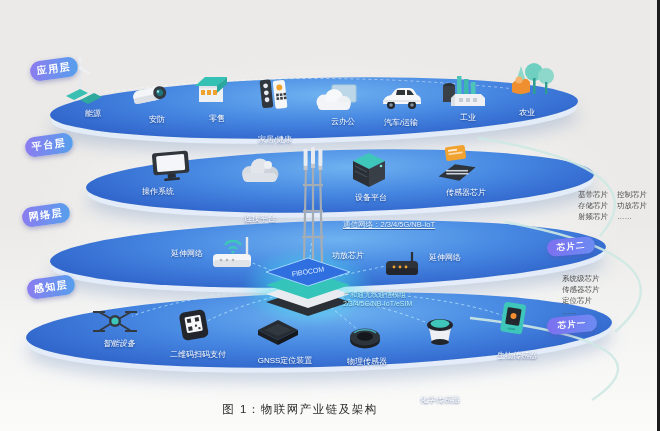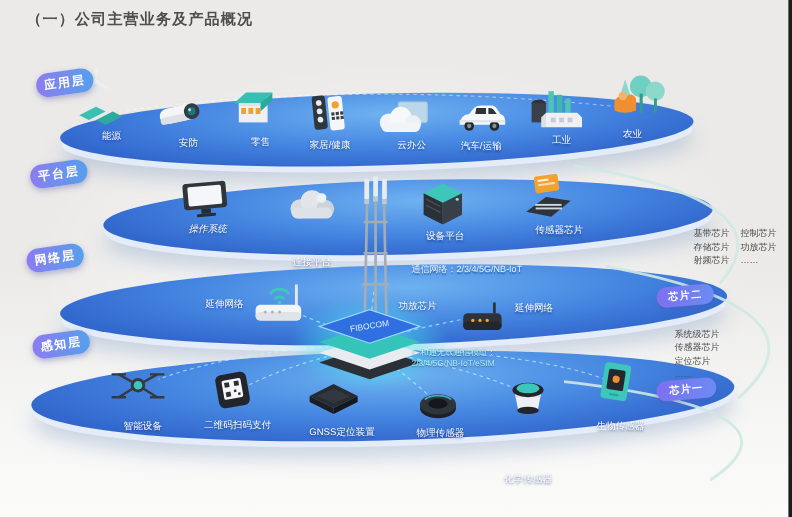--- a/index.html
+++ b/index.html
@@ -38,21 +38,20 @@
   .chip-glow{position:absolute;z-index:2;width:175px;height:105px;transform:translate(-50%,-50%);
     filter:blur(3px);
     background:radial-gradient(closest-side, rgba(72,232,238,0.85), rgba(72,228,238,0.30) 52%, rgba(72,228,238,0) 76%);}
   svg.overlay{position:absolute;left:0;top:0;z-index:3;pointer-events:none;}
 </style>
 </head>
 <body>
 
 <div id="stage">
   <div id="glow-bg"></div>
-  <div class="title">（一）公司主营业务及产品概况</div>
 
   <div id="diagram">
       <div class="platform" style="left: 50px; top: 78px; width: 528px; height: 60px;"></div>
       <div class="platform" style="left: 86px; top: 150px; width: 508px; height: 62px;"></div>
       <div class="platform" style="left: 50px; top: 221px; width: 556px; height: 66px;"></div>
       <div class="platform" style="left: 26px; top: 293px; width: 586px; height: 74px;"></div>
       <div class="chip-glow" style="left: 308px; top: 287px;"></div>
       <div class="item-icon" style="left: 313px; top: 207px;"><svg width="48" height="124" viewBox="0 0 48 124">
           <g stroke="#a6acb4" stroke-width="2.2">
             <line x1="17" y1="20" x2="15" y2="118"></line>
@@ -66,21 +65,21 @@
             <rect x="14.6" y="4" width="4" height="17" rx="1"></rect>
             <rect x="22" y="2" width="4" height="17" rx="1"></rect>
             <rect x="29.4" y="4" width="4" height="17" rx="1"></rect>
           </g>
           <g fill="#c2c7cd">
             <rect x="14.6" y="21" width="4" height="4"></rect>
             <rect x="22" y="19" width="4" height="4"></rect>
             <rect x="29.4" y="21" width="4" height="4"></rect>
           </g>
         </svg></div>
-      <div class="tower-caption" style="left: 343px; top: 220px;">通信网络：2/3/4/5G/NB-IoT</div>
+      <div class="tower-caption" style="left: 343px; top: 220px; text-decoration: underline;">通信网络：2/3/4/5G/NB-IoT</div>
       <div class="item-icon" style="left: 88px; top: 82px;"><svg width="56" height="52" viewBox="0 0 56 52">
           <g stroke="#eef1f4" stroke-width="2.2" stroke-linecap="round">
             <line x1="20" y1="12" x2="20" y2="2"></line>
             <line x1="20" y1="12" x2="29" y2="17"></line>
             <line x1="20" y1="12" x2="11" y2="17"></line>
           </g>
           <rect x="19" y="12" width="2.4" height="26" fill="#e6e9ee"></rect>
           <circle cx="20" cy="12" r="2.2" fill="#f5f7f9"></circle>
           <polygon points="6,40 20,33 28,37 14,44" fill="#3bbfb2"></polygon>
           <polygon points="20,44 34,37 42,41 28,48" fill="#2fa99e"></polygon>
@@ -117,21 +116,21 @@
             <g fill="#3a4049">
               <rect x="19" y="18" width="2.6" height="2.6"></rect>
               <rect x="22.7" y="18" width="2.6" height="2.6"></rect>
               <rect x="26.4" y="18" width="2.6" height="2.6"></rect>
               <rect x="19" y="21.7" width="2.6" height="2.6"></rect>
               <rect x="22.7" y="21.7" width="2.6" height="2.6"></rect>
               <rect x="26.4" y="21.7" width="2.6" height="2.6"></rect>
             </g>
           </g>
         </svg></div>
-      <div class="item-label" style="left: 275px; top: 121px;">家居/健康</div>
+      <div class="item-label" style="left: 275px; top: 139px;">家居/健康</div>
       <div class="item-icon" style="left: 336px; top: 99px;"><svg width="44" height="32" viewBox="0 0 44 32">
           <rect x="18" y="2" width="24" height="17" rx="1.5" fill="#bcd8e8" stroke="#a8c8da" stroke-width="1"></rect>
           <circle cx="10" cy="19" r="7.5" fill="#f2f4f7"></circle>
           <circle cx="20" cy="15" r="9" fill="#f6f8fa"></circle>
           <circle cx="30" cy="20" r="7" fill="#eef1f4"></circle>
           <rect x="4" y="19" width="32" height="8" rx="4" fill="#f2f4f7"></rect>
         </svg></div>
       <div class="item-label" style="left: 343px; top: 121px;">云办公</div>
       <div class="item-icon" style="left: 401px; top: 99px;"><svg width="44" height="28" viewBox="0 0 44 28">
           <path d="M4,19 Q4,11 12,10 L16,5 Q18,3 22,3 L30,3 Q34,3 36,7 L38,10 Q42,11 42,16 L42,19 Z" fill="#f5f7f9"></path>
@@ -171,21 +170,21 @@
         </svg></div>
       <div class="item-label" style="left: 527px; top: 112px;">农业</div>
       <div class="item-icon" style="left: 171px; top: 167px;"><svg width="42" height="34" viewBox="0 0 42 34">
           <g transform="rotate(-5 21 17)">
             <rect x="3" y="2" width="36" height="22" rx="3" fill="#30353c"></rect>
             <rect x="7" y="5" width="28" height="16" rx="1.5" fill="#f4f6f9"></rect>
             <rect x="17" y="24" width="8" height="4" fill="#272c32"></rect>
             <rect x="13" y="28" width="16" height="2.5" rx="1.2" fill="#272c32"></rect>
           </g>
         </svg></div>
-      <div class="item-label" style="left: 173px; top: 191px; font-style: italic;">操作系统</div>
+      <div class="item-label" style="left: 158px; top: 191px;">操作系统</div>
       <div class="item-icon" style="left: 260px; top: 171px;"><svg width="44" height="30" viewBox="0 0 44 30">
           <circle cx="12" cy="18" r="8" fill="#d7dce2"></circle>
           <circle cx="22" cy="12" r="9.5" fill="#e2e6eb"></circle>
           <circle cx="33" cy="18" r="7.5" fill="#cdd3da"></circle>
           <rect x="5" y="17" width="34" height="9" rx="4.5" fill="#dde2e8"></rect>
           <circle cx="30" cy="9" r="4" fill="#eef1f4"></circle>
         </svg></div>
       <div class="item-label" style="left: 260px; top: 199px; margin-top: 19px;">连接平台</div>
       <div class="item-icon" style="left: 369px; top: 170px;"><svg width="38" height="38" viewBox="0 0 38 38">
           <polygon points="19,2 35,10 19,18 3,10" fill="#3ec6ba"></polygon>
@@ -242,21 +241,21 @@
             <line x1="26" y1="16" x2="10" y2="26"></line>
             <line x1="26" y1="16" x2="42" y2="26"></line>
             <line x1="4" y1="7" x2="16" y2="7"></line>
             <line x1="36" y1="7" x2="48" y2="7"></line>
             <line x1="4" y1="26" x2="16" y2="26"></line>
             <line x1="36" y1="26" x2="48" y2="26"></line>
           </g>
           <circle cx="26" cy="16" r="6" fill="#343a41"></circle>
           <circle cx="26" cy="16" r="3.6" fill="#3ec6ba"></circle>
         </svg></div>
-      <div class="item-label" style="left: 119px; top: 355px;">智能设备</div>
+      <div class="item-label" style="left: 119px; top: 343px; font-style: italic;">智能设备</div>
       <div class="item-icon" style="left: 194px; top: 326px;"><svg width="38" height="36" viewBox="0 0 38 36">
           <g transform="rotate(-10 19 18)">
             <rect x="6" y="3" width="26" height="28" rx="5" fill="#22262c"></rect>
             <rect x="11" y="8" width="16" height="16" rx="1.5" fill="#f5f7f9"></rect>
             <g fill="#2a2f35">
               <rect x="13" y="10" width="4" height="4"></rect>
               <rect x="21" y="10" width="4" height="4"></rect>
               <rect x="13" y="18" width="4" height="4"></rect>
               <rect x="20" y="17" width="2" height="2"></rect>
               <rect x="23" y="20" width="2" height="2"></rect>
@@ -328,14 +327,15 @@
       <path d="M322,280 Q365,270 396,264"></path>
       <path d="M296,292 Q245,302 205,322"></path>
       <path d="M292,288 Q200,292 132,316"></path>
       <path d="M316,296 Q345,318 360,332"></path>
       <path d="M324,294 Q400,310 434,326"></path>
       <path d="M330,290 Q450,296 504,316"></path>
       <path d="M105,92 Q300,66 525,90" stroke="rgba(255,255,255,0.45)"></path>
     </g>
   </svg>
 
+  <div class="caption">图 1：物联网产业链及架构</div>
   <div id="right-border"></div>
 </div>
 
 </body></html>

